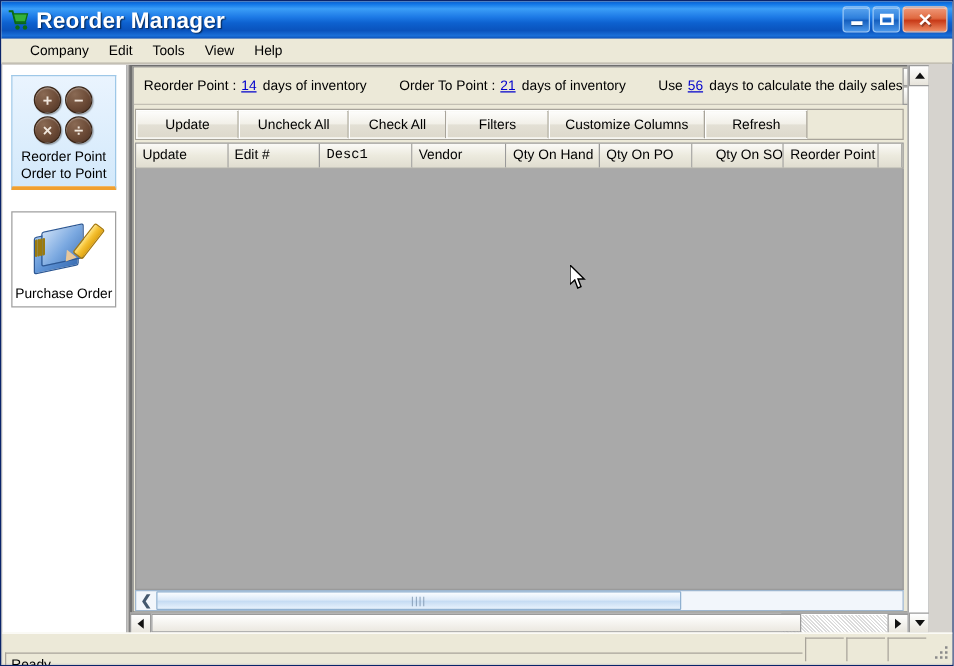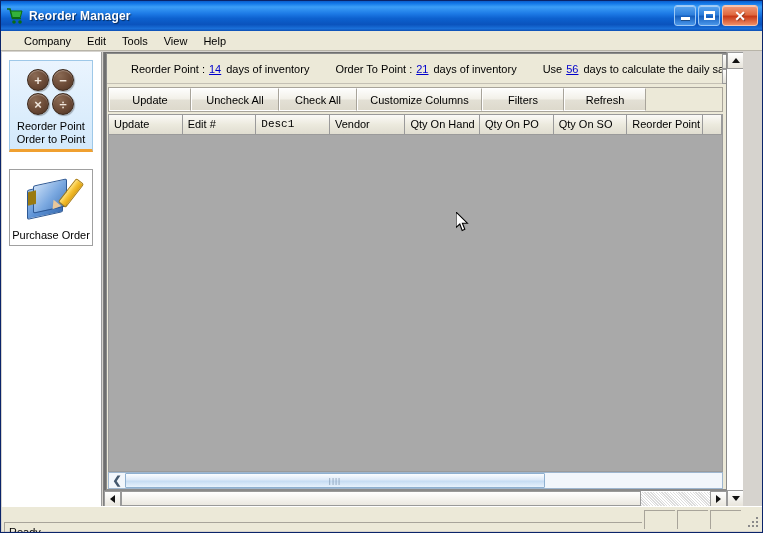--- a/index.html
+++ b/index.html
@@ -26,21 +26,21 @@
     width: 761px; height: 30px;
     background: linear-gradient(to bottom,
       #0b5ecb 0%, #1277e8 8%, #3b9ef7 20%, #1d7ae6 42%,
       #0d61cf 58%, #0a53bd 78%, #1a6fd8 92%, #0c4fb4 100%);
     display: flex; align-items: center;
     padding-left: 4px;
   }
   .title-icon { width: 20px; height: 20px; position: relative; flex: none; margin-right: 4px; }
   .title-text {
     color: #ffffff;
-    font-size: 12px;
+    font-size: 18px;
     font-weight: bold;
     text-shadow: 1px 1px 1px rgba(0,0,0,0.55);
     letter-spacing: 0.2px;
     white-space: nowrap;
   }
   .win-buttons {
     position: absolute; right: 4px; top: 4px;
     display: flex; gap: 2px;
   }
   .win-btn {
@@ -178,21 +178,21 @@
     overflow: hidden;
   }
 
   
   .criteria {
     position: absolute; left: 0; top: 0;
     width: 616px; height: 30px;
     background: #ece9d8;
     border-bottom: 1px solid #c4c0b4;
     display: flex; align-items: center;
-    padding-left: 24px;
+    padding-left: 8px;
     white-space: nowrap;
     overflow: hidden;
     font-size: 11px; color: #000;
   }
   .crit-group { display: flex; align-items: center; margin-right: 26px; }
   .crit-label { margin-right: 4px; }
   .crit-value {
     color: #0000cc; text-decoration: underline; cursor: pointer;
     margin-right: 5px; font-weight: normal;
   }
@@ -450,33 +450,33 @@
         </div>
         <div class="spin-btn">
           <span class="arrow-dn"></span>
         </div>
       </div>
 
       <div class="btnrow">
         <div class="tbtn" style="width:82px;">Update</div>
         <div class="tbtn" style="width:88px;">Uncheck All</div>
         <div class="tbtn" style="width:78px;">Check All</div>
+        <div class="tbtn" style="width:82px;">Filters</div>
         <div class="tbtn" style="width:125px;">Customize Columns</div>
-        <div class="tbtn" style="width:82px;">Filters</div>
         <div class="tbtn" style="width:82px;">Refresh</div>
       </div>
 
       <div class="grid-head">
         <div class="gcell" style="width:78px;">Update</div>
         <div class="gcell" style="width:78px;">Edit #</div>
         <div class="gcell" style="width:78px;font-family:Liberation Mono, monospace;">Desc1</div>
         <div class="gcell" style="width:80px;">Vendor</div>
         <div class="gcell" style="width:79px;">Qty On Hand</div>
         <div class="gcell" style="width:78px;">Qty On PO</div>
-        <div class="gcell" style="width:78px;">Qty On SO</div>
+        <div class="gcell" style="width:78px;text-align:right;">Qty On SO</div>
         <div class="gcell" style="width:80px;">Reorder Point</div>
         <div class="gcell" style="width:20px;"></div>
       </div>
 
       <div class="grid-body"></div>
 
       <div class="grid-hscroll">
         <div class="hs-btn">
           <span class="hs-arrow-l">❮</span>
         </div>

